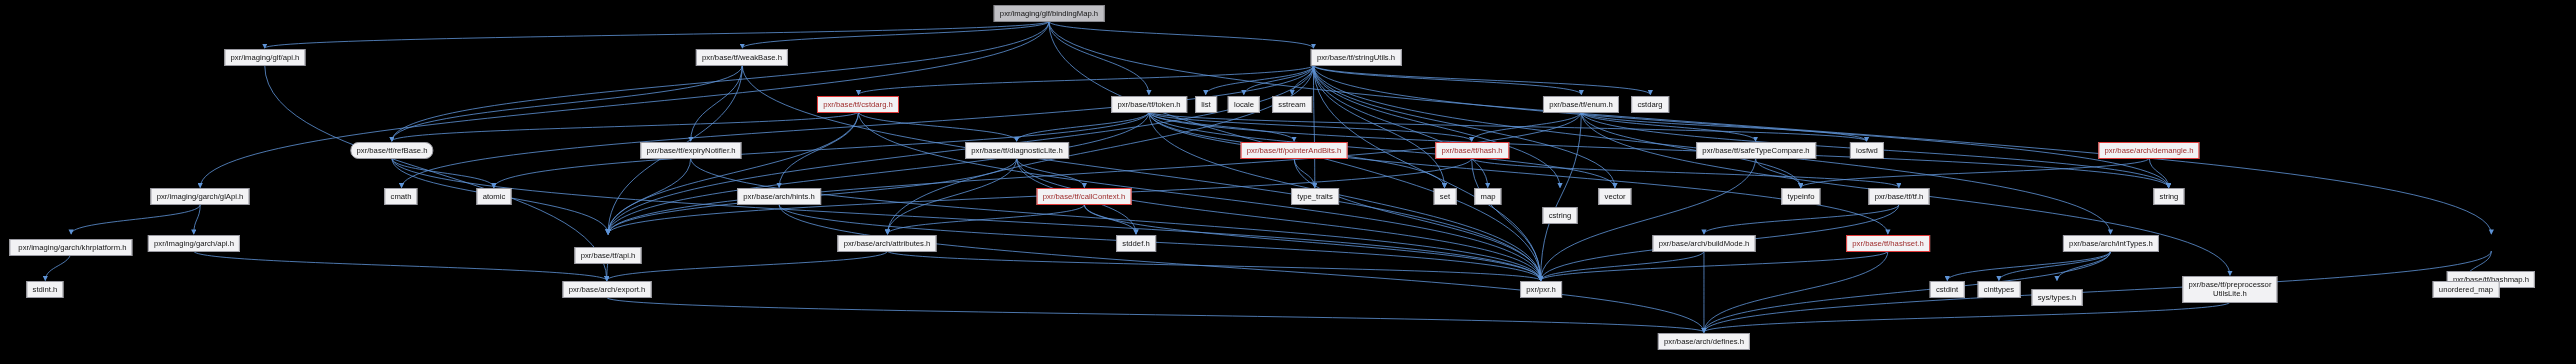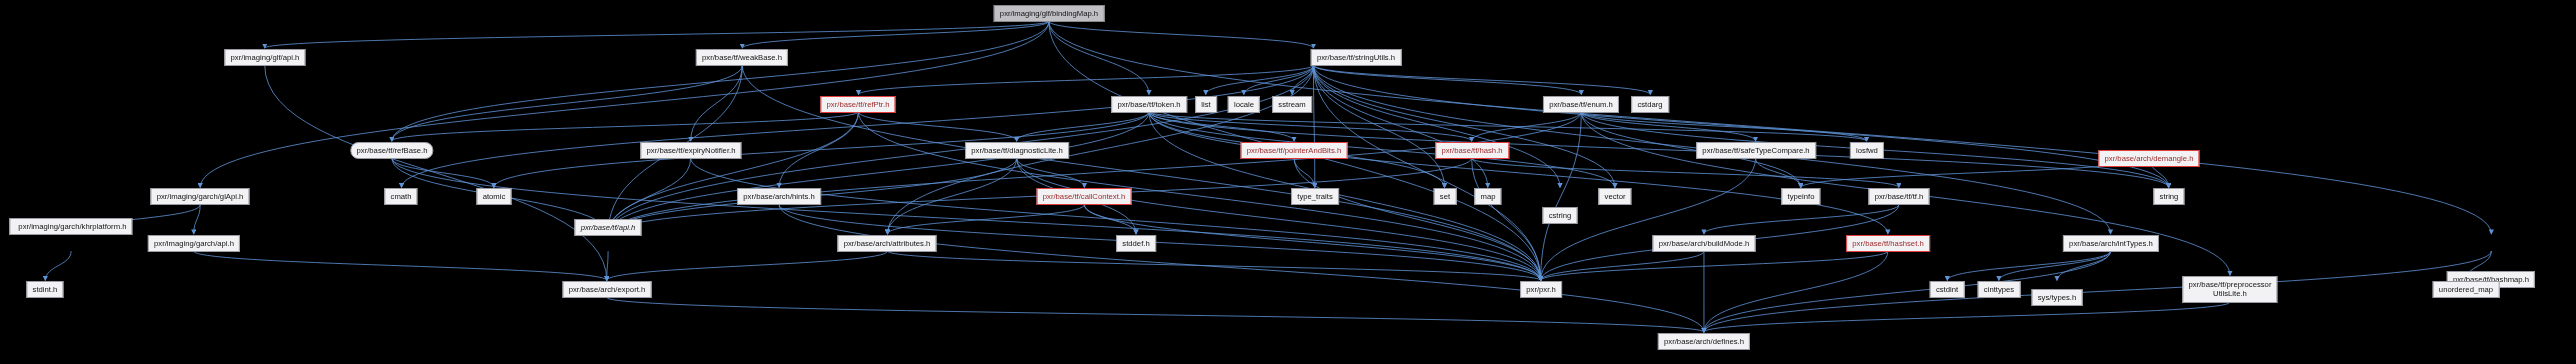--- a/index.html
+++ b/index.html
@@ -142,51 +142,51 @@
       <path d="M1207,317 C1207,415.75 2640,415.75 2640,514.5" fill="none" stroke="#5E93D6" stroke-width="1.25" marker-end="url(#arrowhead)"></path>
       <path d="M942,389 C942,411.75 940,411.75 940,434.5" fill="none" stroke="#5E93D6" stroke-width="1.25" marker-end="url(#arrowhead)"></path>
       <path d="M940,461 C940,487.75 2640,487.75 2640,514.5" fill="none" stroke="#5E93D6" stroke-width="1.25" marker-end="url(#arrowhead)"></path>
       <path d="M3455,468 C3455,491.25 2640,491.25 2640,514.5" fill="none" stroke="#5E93D6" stroke-width="1.25" marker-end="url(#arrowhead)"></path>
     </svg>
 
 <div class="node root" style="left: 1049px; top: 5.2px;">pxr/imaging/glf/bindingMap.h</div>
     <div class="node" style="left: 265px; top: 49px;">pxr/imaging/glf/api.h</div>
     <div class="node" style="left: 742px; top: 49px;">pxr/base/tf/weakBase.h</div>
     <div class="node" style="left: 1313px; top: 49px; margin-left: 43px;">pxr/base/tf/stringUtils.h</div>
-    <div class="node truncated" style="left: 858px; top: 96px;">pxr/base/tf/refPtr.h</div>
+    <div class="node truncated" style="left: 858px; top: 96px;">pxr/base/tf/cstdarg.h</div>
     <div class="node" style="left: 1149px; top: 96px;">pxr/base/tf/token.h</div>
     <div class="node" style="left: 1206px; top: 96px;">list</div>
     <div class="node" style="left: 1244px; top: 96px;">locale</div>
     <div class="node" style="left: 1292px; top: 96px;">sstream</div>
     <div class="node" style="left: 1581px; top: 96px;">pxr/base/tf/enum.h</div>
     <div class="node" style="left: 1650px; top: 96px;">cstdarg</div>
     <div class="node" style="left: 392px; top: 142px; border-radius: 8px;">pxr/base/tf/refBase.h</div>
     <div class="node" style="left: 691px; top: 142px;">pxr/base/tf/expiryNotifier.h</div>
     <div class="node" style="left: 1017px; top: 142px;">pxr/base/tf/diagnosticLite.h</div>
     <div class="node truncated" style="left: 1294px; top: 142px;">pxr/base/tf/pointerAndBits.h</div>
     <div class="node truncated" style="left: 1472px; top: 142px;">pxr/base/tf/hash.h</div>
     <div class="node" style="left: 1756px; top: 142px;">pxr/base/tf/safeTypeCompare.h</div>
     <div class="node" style="left: 1867px; top: 142px;">iosfwd</div>
-    <div class="node truncated" style="left: 2149px; top: 150px;">pxr/base/arch/demangle.h</div>
+    <div class="node truncated" style="left: 2149px; top: 142px;">pxr/base/arch/demangle.h</div>
     <div class="node" style="left: 200px; top: 188px;">pxr/imaging/garch/glApi.h</div>
     <div class="node" style="left: 401px; top: 188px;">cmath</div>
     <div class="node" style="left: 494px; top: 188px;">atomic</div>
     <div class="node" style="left: 779px; top: 188px;">pxr/base/arch/hints.h</div>
     <div class="node truncated" style="left: 1084px; top: 188px;">pxr/base/tf/callContext.h</div>
     <div class="node" style="left: 1315px; top: 188px;">type_traits</div>
     <div class="node" style="left: 1445px; top: 188px;">set</div>
     <div class="node" style="left: 1488px; top: 188px;">map</div>
     <div class="node" style="left: 1560px; top: 188px; margin-top: 19px;">cstring</div>
     <div class="node" style="left: 1615px; top: 188px;">vector</div>
     <div class="node" style="left: 1801px; top: 188px;">typeinfo</div>
     <div class="node" style="left: 1899px; top: 188px;">pxr/base/tf/tf.h</div>
     <div class="node" style="left: 2169px; top: 188px;">string</div>
-    <div class="node" style="left: 71px; top: 218px; padding-left: 8px;">pxr/imaging/garch/khrplatform.h</div>
+    <div class="node" style="left: 71px; top: 239px; padding-left: 8px;">pxr/imaging/garch/khrplatform.h</div>
     <div class="node" style="left: 194px; top: 235px;">pxr/imaging/garch/api.h</div>
-    <div class="node" style="left: 608px; top: 219px; font-style: italic;">pxr/base/tf/api.h</div>
+    <div class="node" style="left: 608px; top: 247px;">pxr/base/tf/api.h</div>
     <div class="node" style="left: 887px; top: 235px;">pxr/base/arch/attributes.h</div>
     <div class="node" style="left: 1136px; top: 235px;">stddef.h</div>
     <div class="node" style="left: 1704px; top: 235px;">pxr/base/arch/buildMode.h</div>
     <div class="node truncated" style="left: 1888px; top: 235px;">pxr/base/tf/hashset.h</div>
     <div class="node" style="left: 2111px; top: 235px;">pxr/base/arch/intTypes.h</div>
     <div class="node" style="left: 2491px; top: 235px; margin-top: 36px;">pxr/base/tf/hashmap.h</div>
     <div class="node" style="left: 45px; top: 281px;">stdint.h</div>
     <div class="node" style="left: 607px; top: 281px;">pxr/base/arch/export.h</div>
     <div class="node" style="left: 1541px; top: 281px;">pxr/pxr.h</div>
     <div class="node" style="left: 1947px; top: 281px;">cstdint</div>

